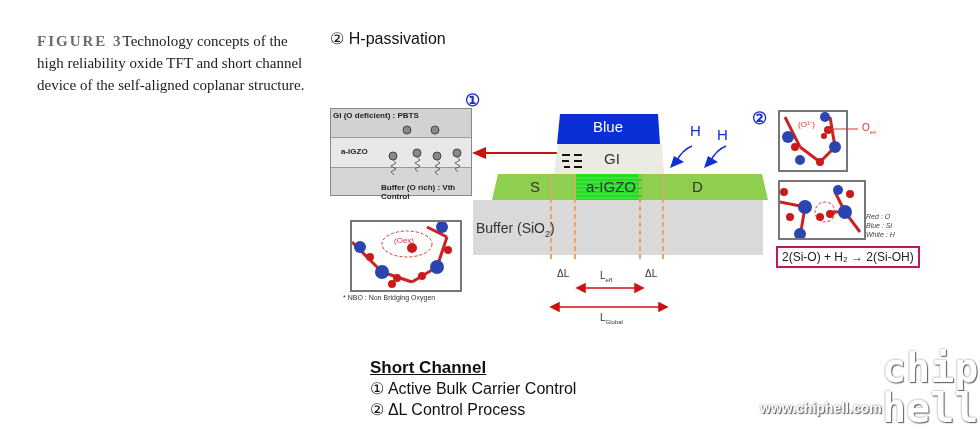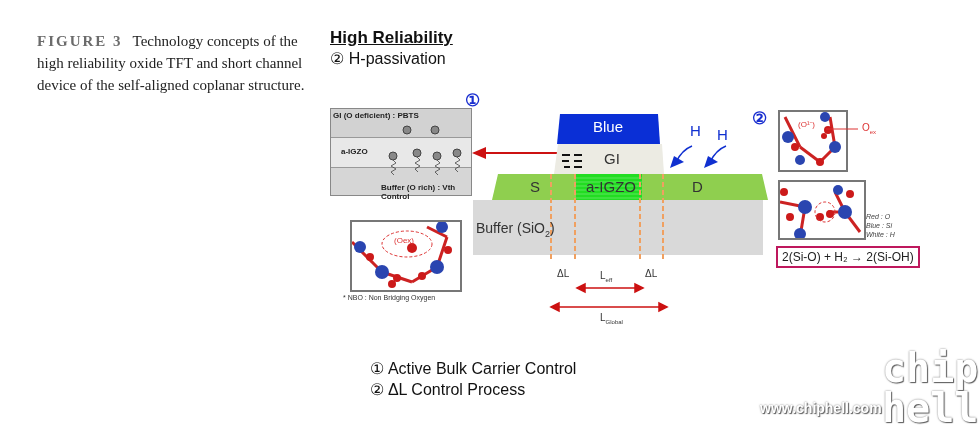--- a/index.html
+++ b/index.html
@@ -1,36 +1,35 @@
 <!DOCTYPE html>
 <html><head>
 <meta charset="utf-8">
 <style>
   html, body { margin:0; padding:0; }
   body { width:980px; height:444px; background:#ffffff; position:relative; overflow:hidden; font-family:"Liberation Sans", sans-serif; }
   .abs { position:absolute; }
   .caption { left:37px; top:30px; width:270px; font-family:"Liberation Serif", serif; font-size:15px; line-height:22px; color:#222; }
-  .caption .fig { font-weight:bold; letter-spacing:2px; color:#6b6b6b; margin-right:10px; }
+  .caption .fig { font-weight:bold; letter-spacing:2px; color:#6b6b6b; }
   .heading { font-weight:bold; text-decoration:underline; font-size:17px; color:#111; }
   .list { font-size:16px; color:#111; line-height:21px; }
   .sub { font-size:9px; vertical-align:sub; }
   .inset { border:1px solid #888; background:#a3a3a3; }
   .mono-label { font-size:8px; font-weight:bold; color:#222; }
   .mol { border:2px solid #777; background:#fff; overflow:hidden; }
   .watermark { font-weight:bold; color:#fff; text-shadow:0 0 2px #777, 1px 1px 1px #555; }
 </style>
 </head>
 <body>
 
 <div class="abs caption">
   <span class="fig">FIGURE 3</span><span>Technology concepts of the high reliability oxide TFT and short channel device of the self-aligned coplanar structure.</span>
 </div>
 
 <div class="abs" style="left:330px;top:28px;">
-  <div class="heading">High Reliability</div>
   <div class="list">② H-passivation</div>
 </div>
 
 <div class="abs" style="left:465px;top:90px;color:#1a2fd0;font-size:17px;font-weight:bold;">①</div>
 
 <div class="abs" style="left:752px;top:108px;color:#1a2fd0;font-size:17px;font-weight:bold;">②</div>
 
 <div class="abs inset" style="left:330px;top:108px;width:140px;height:86px;">
   <div style="position:absolute;left:0;top:0;width:140px;height:28px;background:#d2d2d2;border-bottom:1px solid #999;"></div>
   <div style="position:absolute;left:0;top:29px;width:140px;height:29px;background:#e8e8e8;border-bottom:1px solid #999;"></div>
@@ -197,20 +196,21 @@
   </svg>
 </div>
 <div class="abs" style="left:866px;top:212px;font-size:7px;font-style:italic;color:#444;line-height:9px;">
   <div>Red : O</div>
   <div>Blue : Si</div>
   <div>White : H</div>
 </div>
 <div class="abs" style="left:776px;top:246px;border:2px solid #be185d;padding:2px 4px;font-size:12px;color:#222;">2(Si-O) + H₂ → 2(Si-OH)</div>
 
 <div class="abs" style="left:370px;top:358px;">
+  <div class="heading">Short Channel</div>
   <div class="list">① Active Bulk Carrier Control</div>
   <div class="list">② ΔL Control Process</div>
 </div>
 
 <div class="abs watermark" style="left:752px;top:400px;font-size:14px;padding-left:8px;">www.chiphell.com</div>
 <div class="abs watermark" style="left:882px;top:326px;font-size:40px;line-height:40px;font-family:'DejaVu Sans Mono', monospace;margin-top:22px;">
   <div>chip</div>
   <div>hell</div>
 </div>
 

